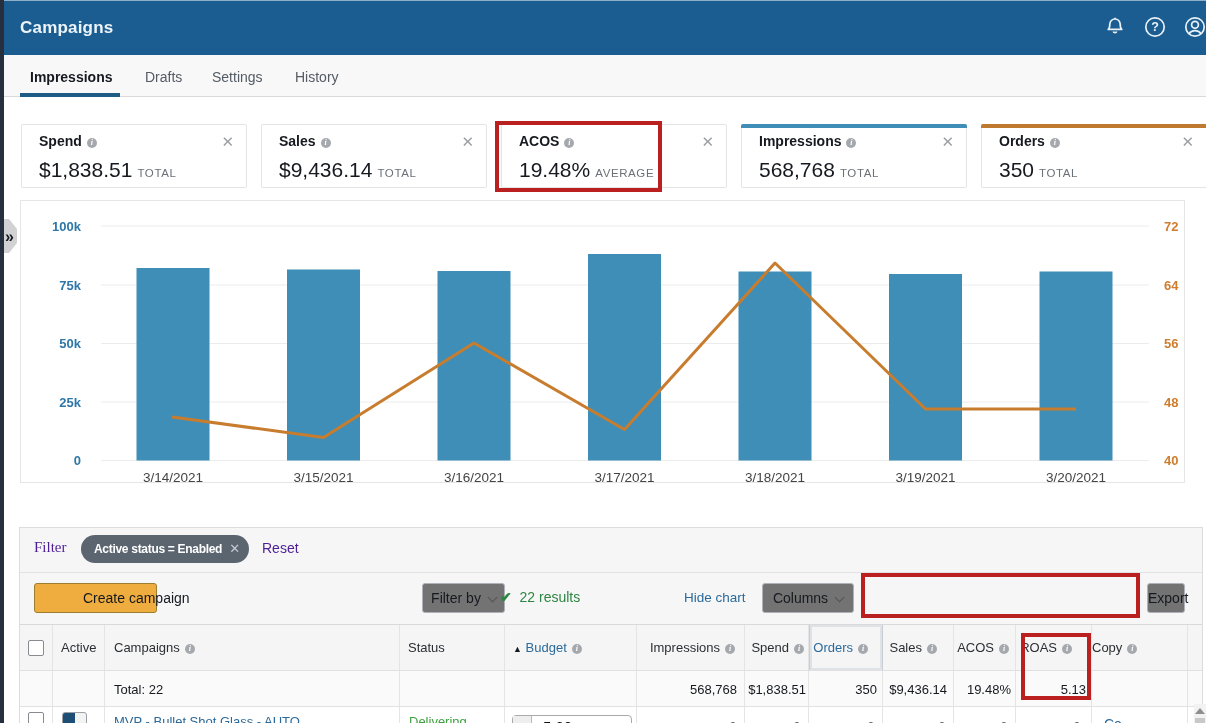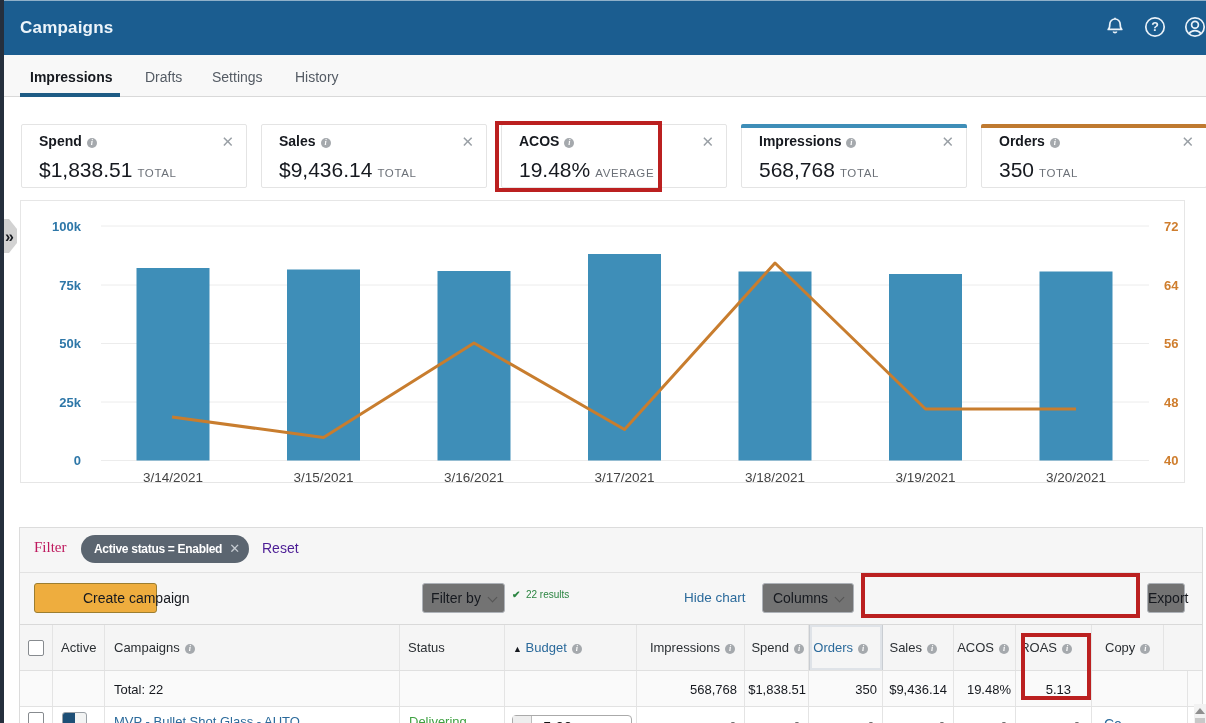--- a/index.html
+++ b/index.html
@@ -30,34 +30,34 @@
     font-weight:bold; font-family:"Liberation Serif",serif; font-style:italic;}
   .topbar-blue { position:absolute; left:-1px; top:-1px; width:226px; height:4px; background:#3e8eb8; border-radius:2px 2px 0 0;}
   .topbar-orange { position:absolute; left:-1px; top:-1px; width:226px; height:4px; background:#bf7a30; border-radius:2px 2px 0 0;}
   .redbox { position:absolute; border:4px solid #bb2020; z-index:40; }
   
   #chartcard { left:20px; top:200px; width:1165px; height:283px; background:#fff; border:1px solid #e6e6e6; }
   
   #expander { left:4px; top:219px; width:13px; height:34px; z-index:60;}
   
   #panel { left:19px; top:527px; width:1184px; height:196px; background:#f6f6f6; border:1px solid #dcdcdc; border-bottom:none;}
-  #filterlab { position:absolute; left:14px; top:11px; font-size:15px; color:#be185d; font-family:"Liberation Serif",serif; }
+  #filterlab { position:absolute; left:14px; top:11px; font-size:15px; color:#4c1d95; font-family:"Liberation Serif",serif; }
   #chip { position:absolute; left:61px; top:7px; height:28px; border-radius:14px; background:#5b6570;
      color:#fff; font-size:12px; font-weight:bold; line-height:28px; padding:0 9px 0 13px; letter-spacing:-0.3px; white-space:nowrap;}
   #chip .chx { color:#c6ccd2; font-weight:normal; margin-left:7px; font-size:13px;}
   #reset { position:absolute; left:242px; top:12px; font-size:14px; color:#4c1d95; }
   #tooldiv { position:absolute; left:0px; top:44px; width:1182px; height:1px; background:#e2e2e2; }
   .btn { position:absolute; top:55px; height:30px; background:#737373; border:1px solid #aeb2b8;
      border-radius:3px; font-size:14px; color:#16191f; text-align:center; line-height:28px; white-space:nowrap; }
   #createbtn { left:14px; width:123px; background:#eead3e; border-color:#9c7e31; top:55px;padding-left:48px;}
   #searchbox { position:absolute; left:158px; top:55px; width:233px; height:30px; background:#fff;
      border:1px solid #949699; border-radius:4px; }
   #searchbox span.ph { position:absolute; left:30px; top:7px; font-size:14px; color:#6f7373; }
   #filterby { left:402px; width:83px; }
-  #res { position:absolute; left:492px; top:61px; font-size:10px; color:#2c8542; }
+  #res { position:absolute; left:480px; top:61px; font-size:14px; color:#2c8542; }
   #hidechart { position:absolute; left:664px; top:62px; font-size:13.5px; color:#2b6a9b; }
   #columnsbtn { left:742px; width:92px; }
   #datebtn { left:850px; width:260px; }
   #exportbtn { left:1127px; width:38px; }
   .caret { display:inline-block; width:7px; height:7px; border-right:1.8px solid #555; border-bottom:1.8px solid #555; transform:rotate(45deg); margin-left:8px; vertical-align:2px;}
   
   #table { position:absolute; left:0px; top:96px; width:1182px; }
   .hrow { position:relative; height:47px; border-top:1px solid #d9d9d9; border-bottom:1px solid #e0e0e0; background:#f5f5f5;}
   .trow { position:relative; height:36px; background:#fafafa; border-bottom:1px solid #e2e2e2;}
   .drow { position:relative; height:40px; background:#fff; }
@@ -197,34 +197,34 @@
       <div class="cell hcell" style="left:33px;width:52px;padding-left:8px;">Active</div>
       <div class="cell hcell" style="left:85px;width:295px;padding-left:9px;">Campaigns<span class="info">i</span></div>
       <div class="cell hcell" style="left:380px;width:105px;padding-left:8px;">Status</div>
       <div class="cell hcell" style="left:485px;width:132px;padding-left:8px;"><span style="color:#16191f;font-size:9px;">▲</span> <span style="color:#2b6a9b;">Budget</span><span class="info">i</span></div>
       <div class="cell hcell" style="left:617px;width:108px;text-align:right;padding-right:9px;">Impressions<span class="info">i</span></div>
       <div class="cell hcell" style="left:725px;width:64px;text-align:right;padding-right:4px;">Spend<span class="info">i</span></div>
       <div class="cell hcell" style="left:789px;width:74px;text-align:right;padding-right:14px;color:#2b6a9b;box-shadow:inset 0 0 0 2px #dfe3e8;border-left:1px solid #c9cdd2;border-right:1px solid #c9cdd2;">Orders<span class="info">i</span></div>
       <div class="cell hcell" style="left:863px;width:71px;text-align:right;padding-right:16px;">Sales<span class="info">i</span></div>
       <div class="cell hcell" style="left:934px;width:62px;text-align:right;padding-right:6px;">ACOS<span class="info">i</span></div>
       <div class="cell hcell" style="left:996px;width:76px;text-align:right;padding-right:19px;">ROAS<span class="info">i</span></div>
-      <div class="cell hcell" style="left:1072px;width:72px;padding-left:13px;">Copy<span class="info">i</span></div>
+      <div class="cell hcell" style="left:1072px;width:96px;">Copy<span class="info">i</span></div>
     </div>
     <div class="trow">
       <div class="cell" style="left:0;width:33px;"></div>
       <div class="cell" style="left:33px;width:52px;"></div>
       <div class="cell" style="left:85px;width:295px;padding-left:9px;padding-top:11px;font-size:13px;color:#16191f;">Total: 22</div>
       <div class="cell" style="left:380px;width:105px;"></div>
       <div class="cell" style="left:485px;width:132px;"></div>
       <div class="cell num" style="left:617px;width:108px;padding-right:7px;">568,768</div>
       <div class="cell num" style="left:725px;width:64px;padding-right:2px;">$1,838.51</div>
       <div class="cell num" style="left:789px;width:74px;padding-right:5px;">350</div>
       <div class="cell num" style="left:863px;width:71px;padding-right:6px;">$9,436.14</div>
       <div class="cell num" style="left:934px;width:62px;padding-right:4px;">19.48%</div>
-      <div class="cell num" style="left:996px;width:76px;padding-right:20px;">5.13</div>
+      <div class="cell num" style="left:996px;width:76px;padding-right:5px;">5.13</div>
       <div class="cell" style="left:1072px;width:96px;"></div>
     </div>
     <div class="drow">
       <div class="cell" style="left:0;width:33px;">
           <div class="chk" style="left:8px;top:5px;"></div>
         </div>
       <div class="cell" style="left:33px;width:52px;">
         <div style="position:absolute;left:9px;top:5px;width:25px;height:17px;border:1px solid #9aa0a6;border-radius:3px;background:#f2f3f3;overflow:hidden;">
           <div style="position:absolute;left:0;top:0;width:12px;height:17px;background:#1d4f76;"></div>
         </div>

